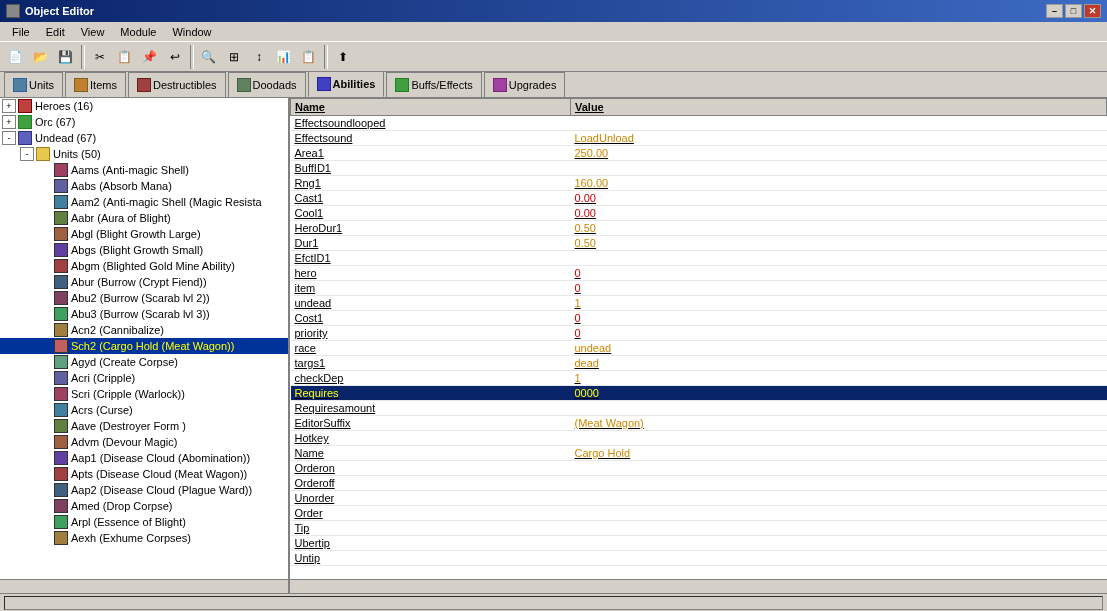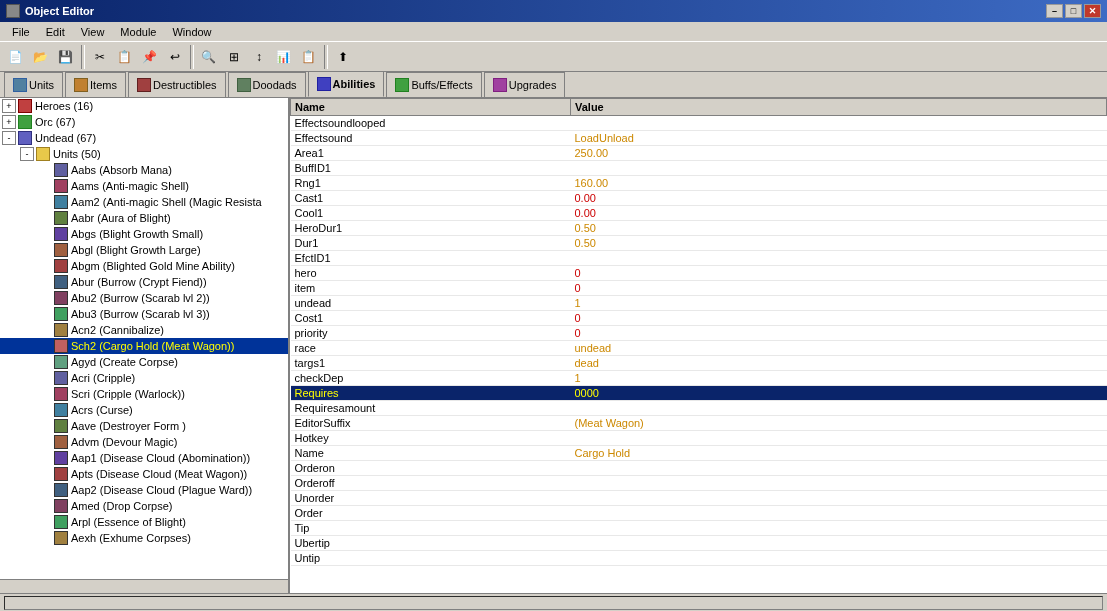--- a/index.html
+++ b/index.html
@@ -176,22 +176,24 @@
       flex-shrink: 0;
       background: #888;
       border: 1px solid #333;
       display: inline-block;
     }
 
     
     .right-panel {
       flex: 1;
       display: flex;
+      flex-direction: column;
       background: #fff;
       overflow: hidden;
+      text-decoration: underline;
     }
     .prop-table {
       flex: 1;
       overflow-y: auto;
       overflow-x: auto;
     }
     table {
       width: 100%;
       border-collapse: collapse;
       font-size: 11px;
@@ -347,52 +349,52 @@
         </div>
         <div class="tree-item">
           <span class="tree-indent" style="display:inline-block;width:18px;"></span>
           <span class="tree-expander">-</span>
           <span class="tree-icon" style="background:#e8c84a;border:1px solid #a08020;"></span>
           <span style="color:inherit">Units (50)</span>
         </div>
         <div class="tree-item">
           <span class="tree-indent" style="display:inline-block;width:36px;"></span>
           <span style="display:inline-block;width:16px;"></span>
+          <span class="tree-icon" style="background:#a04060;border:1px solid #333;"></span>
+          <span style="color:inherit">Aams (Anti-magic Shell)</span>
+        </div>
+        <div class="tree-item">
+          <span class="tree-indent" style="display:inline-block;width:36px;"></span>
+          <span style="display:inline-block;width:16px;"></span>
           <span class="tree-icon" style="background:#6060a0;border:1px solid #333;"></span>
           <span style="color:inherit">Aabs (Absorb Mana)</span>
         </div>
         <div class="tree-item">
           <span class="tree-indent" style="display:inline-block;width:36px;"></span>
           <span style="display:inline-block;width:16px;"></span>
-          <span class="tree-icon" style="background:#a04060;border:1px solid #333;"></span>
-          <span style="color:inherit">Aams (Anti-magic Shell)</span>
-        </div>
-        <div class="tree-item">
-          <span class="tree-indent" style="display:inline-block;width:36px;"></span>
-          <span style="display:inline-block;width:16px;"></span>
           <span class="tree-icon" style="background:#4080a0;border:1px solid #333;"></span>
           <span style="color:inherit">Aam2 (Anti-magic Shell (Magic Resista</span>
         </div>
         <div class="tree-item">
           <span class="tree-indent" style="display:inline-block;width:36px;"></span>
           <span style="display:inline-block;width:16px;"></span>
           <span class="tree-icon" style="background:#608040;border:1px solid #333;"></span>
           <span style="color:inherit">Aabr (Aura of Blight)</span>
         </div>
         <div class="tree-item">
           <span class="tree-indent" style="display:inline-block;width:36px;"></span>
           <span style="display:inline-block;width:16px;"></span>
+          <span class="tree-icon" style="background:#a06040;border:1px solid #333;"></span>
+          <span style="color:inherit">Abgl (Blight Growth Large)</span>
+        </div>
+        <div class="tree-item">
+          <span class="tree-indent" style="display:inline-block;width:36px;"></span>
+          <span style="display:inline-block;width:16px;"></span>
           <span class="tree-icon" style="background:#6040a0;border:1px solid #333;"></span>
           <span style="color:inherit">Abgs (Blight Growth Small)</span>
-        </div>
-        <div class="tree-item">
-          <span class="tree-indent" style="display:inline-block;width:36px;"></span>
-          <span style="display:inline-block;width:16px;"></span>
-          <span class="tree-icon" style="background:#a06040;border:1px solid #333;"></span>
-          <span style="color:inherit">Abgl (Blight Growth Large)</span>
         </div>
         <div class="tree-item">
           <span class="tree-indent" style="display:inline-block;width:36px;"></span>
           <span style="display:inline-block;width:16px;"></span>
           <span class="tree-icon" style="background:#a04040;border:1px solid #333;"></span>
           <span style="color:inherit">Abgm (Blighted Gold Mine Ability)</span>
         </div>
         <div class="tree-item">
           <span class="tree-indent" style="display:inline-block;width:36px;"></span>
           <span style="display:inline-block;width:16px;"></span>

